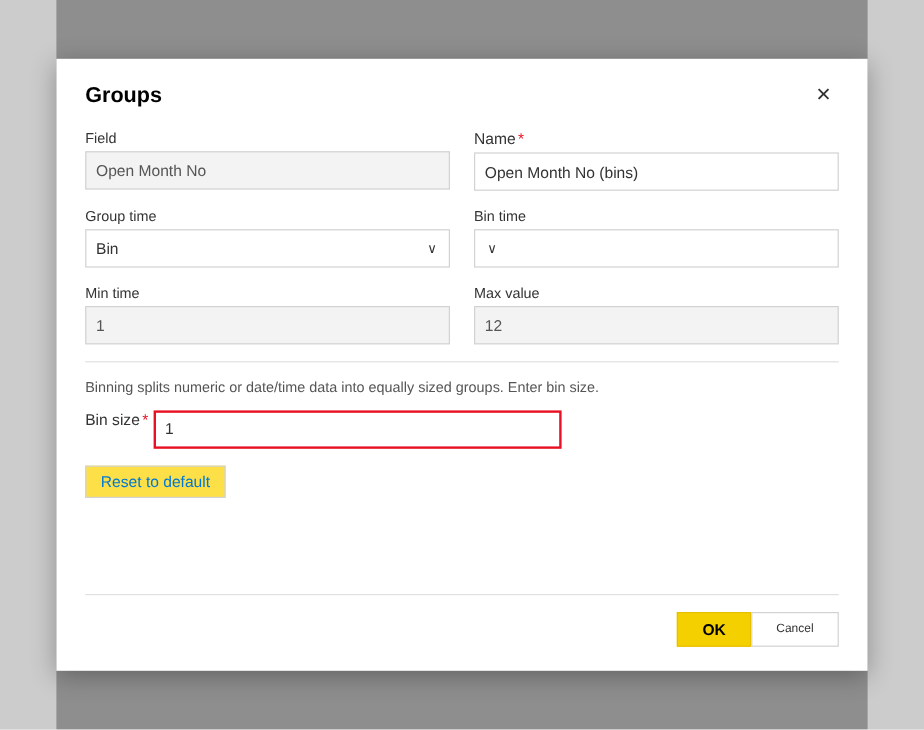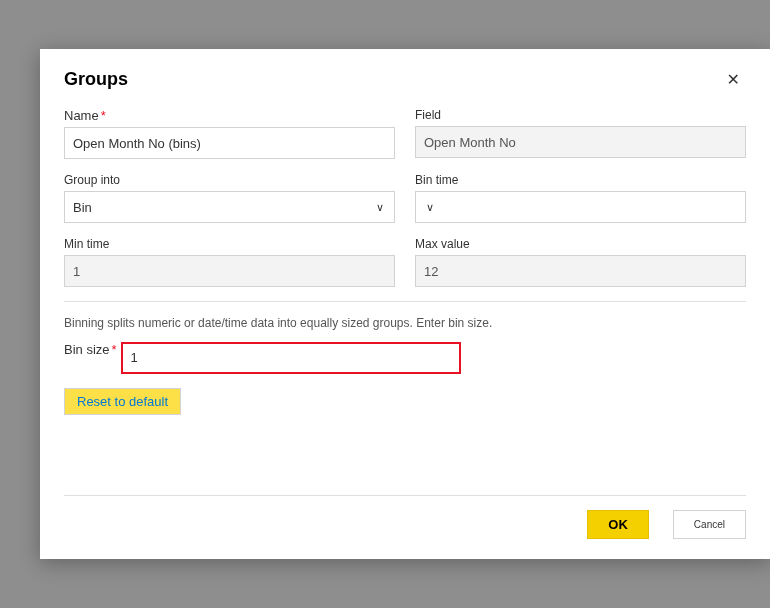--- a/index.html
+++ b/index.html
@@ -14,25 +14,25 @@
       background: #ccc;
       display: flex;
       align-items: center;
       justify-content: center;
       width: 770px;
       height: 608px;
     }
 
     .dialog-overlay {
       position: relative;
-      width: 770px;
+      width: 676px;
       height: 608px;
       display: flex;
       align-items: center;
-      justify-content: flex-end;
+      justify-content: center;
       background: rgba(0,0,0,0.3);
     }
 
     .dialog {
       background: #fff;
       width: 730px;
       padding: 20px 24px 20px 24px;
       position: relative;
       box-shadow: 0 4px 20px rgba(0,0,0,0.3);
     }
@@ -162,21 +162,21 @@
       padding: 5px 12px;
       font-size: 13px;
       color: #0078d4;
       cursor: pointer;
       width: fit-content;
     }
 
     .dialog-footer {
       display: flex;
       justify-content: flex-end;
-      gap: 24px;
+      gap: 0;
       margin-top: 80px;
       padding-top: 14px;
       border-top: 1px solid #e0e0e0;
     }
 
     .btn-ok {
       background: #f5d000;
       border: 1px solid #e6c000;
       padding: 6px 20px;
       font-size: 13px;
@@ -202,35 +202,35 @@
 
     
     <div class="dialog-header">
       <span class="dialog-title">Groups</span>
       <button class="close-btn">✕</button>
     </div>
 
     
     <div class="form-row">
       <div class="form-group">
+        <label class="form-label">Field</label>
+        <input class="form-input readonly" type="text" readonly="" value="Open Month No" style="">
+      </div>
+      <div class="form-group">
         <label class="form-label">
           <span>Name</span><span class="required">*</span>
         </label>
         <input class="form-input" type="text" value="Open Month No (bins)" style="">
       </div>
-      <div class="form-group">
-        <label class="form-label">Field</label>
-        <input class="form-input readonly" type="text" readonly="" value="Open Month No" style="">
-      </div>
     </div>
 
     
     <div class="form-row">
       <div class="form-group">
-        <label class="form-label">Group into</label>
+        <label class="form-label">Group time</label>
         <div class="form-select-wrapper">
           <span class="form-select-text">Bin</span>
           <span class="form-select-arrow">∨</span>
         </div>
       </div>
       <div class="form-group">
         <label class="form-label">Bin time</label>
         <div class="form-select-wrapper">
           <span class="form-select-arrow">∨</span>
         </div>

